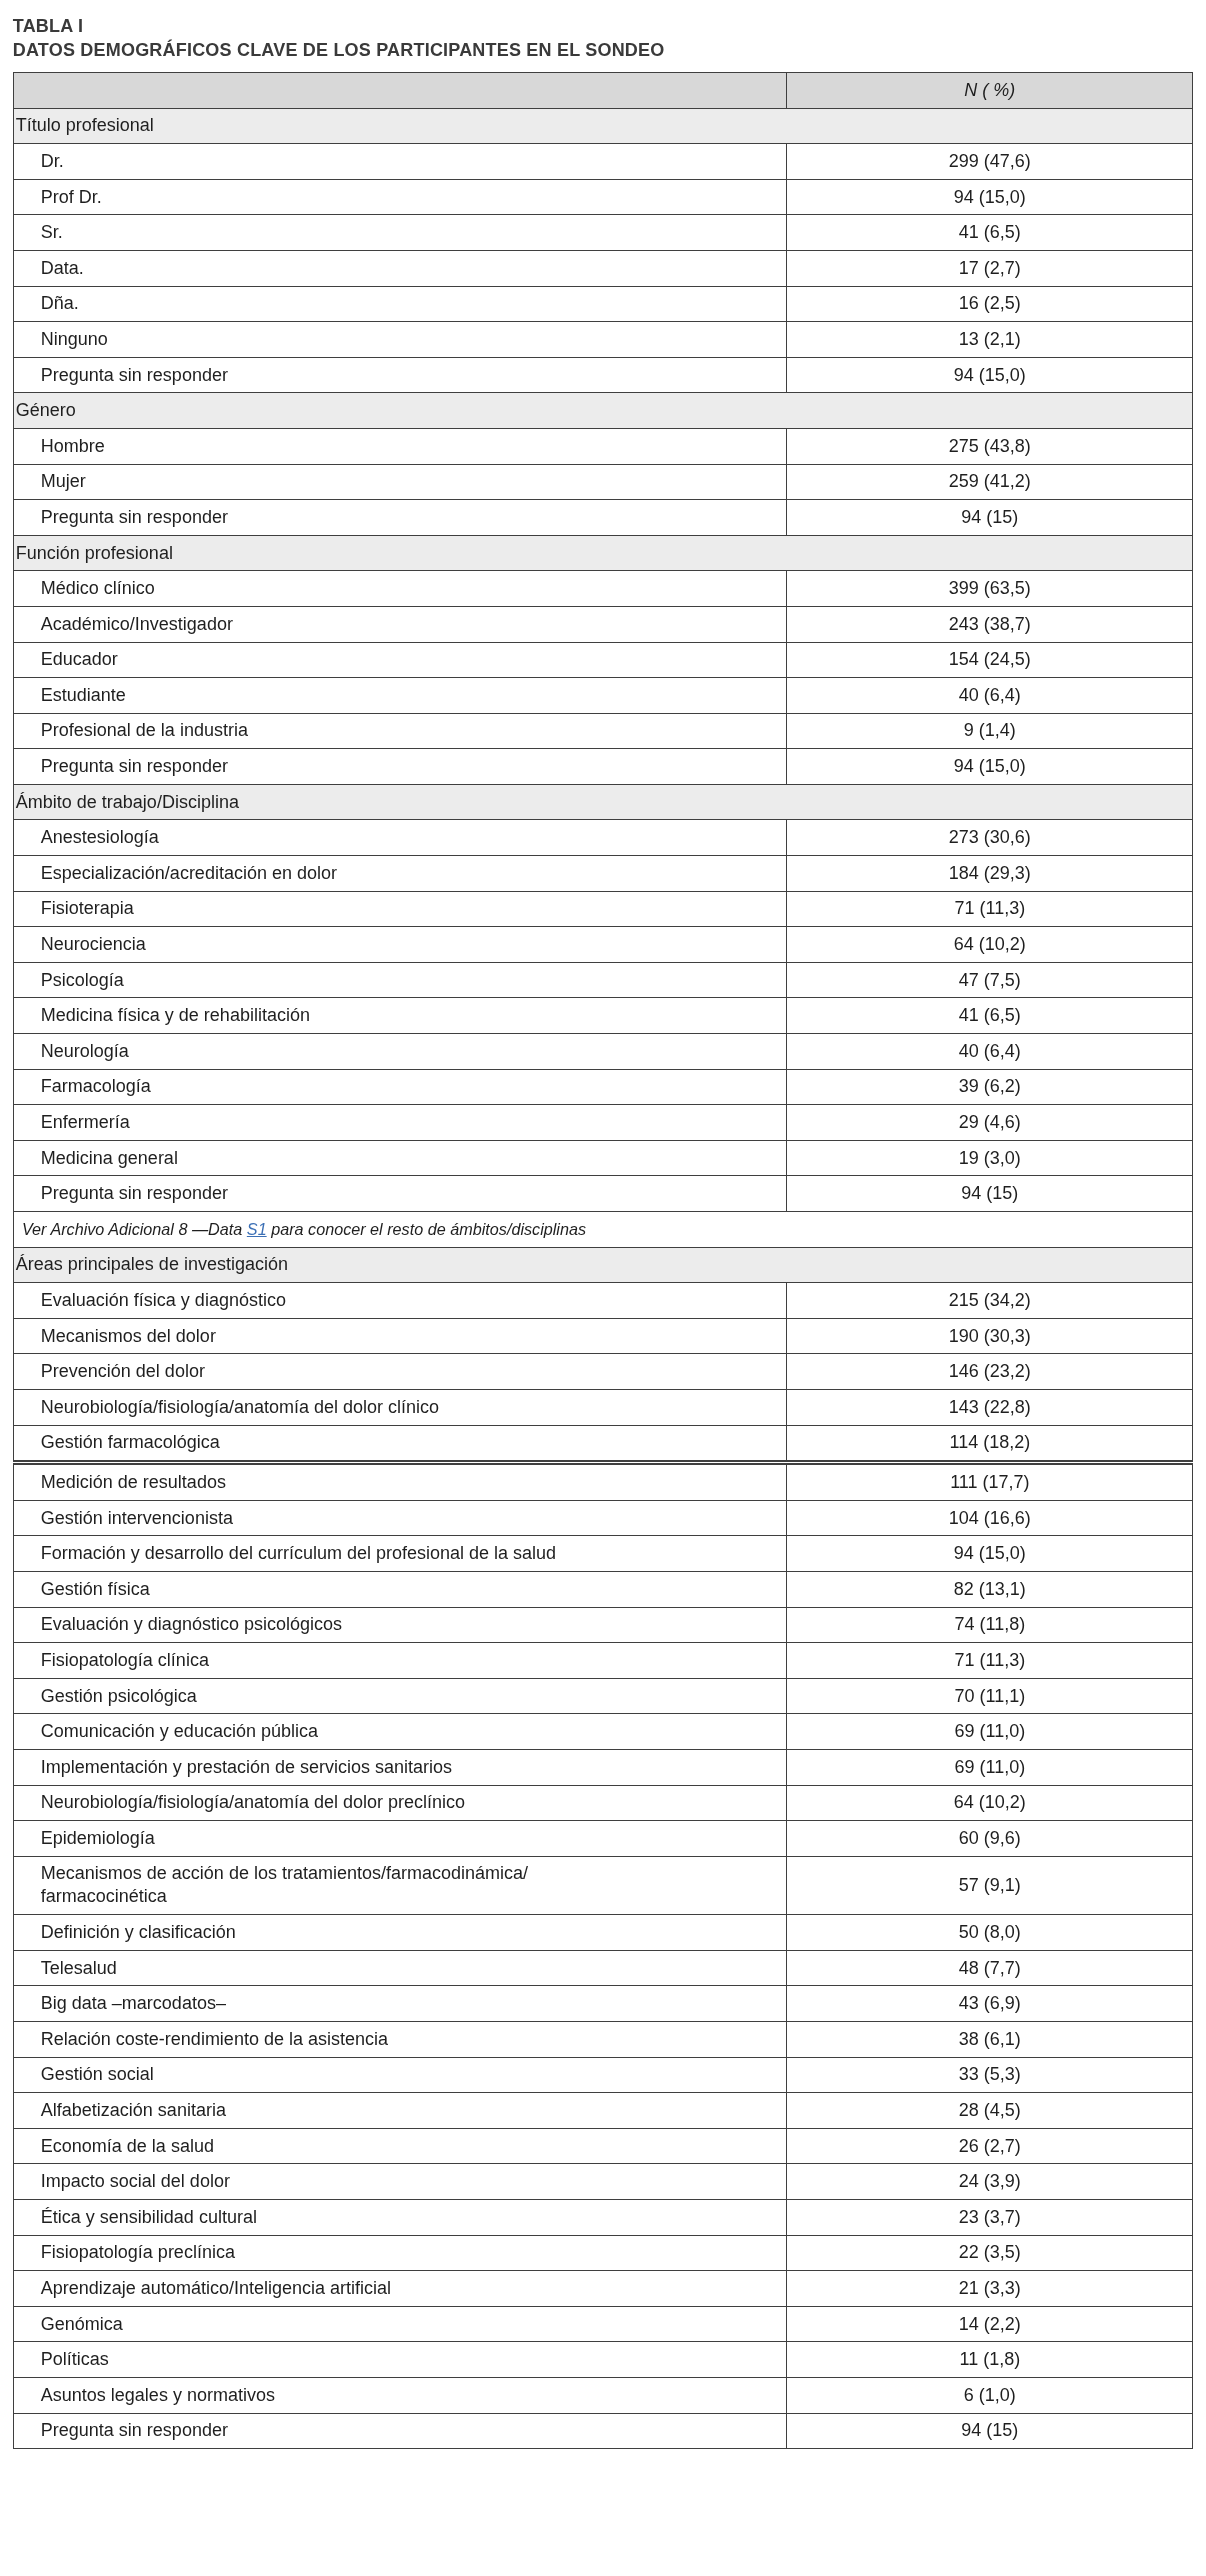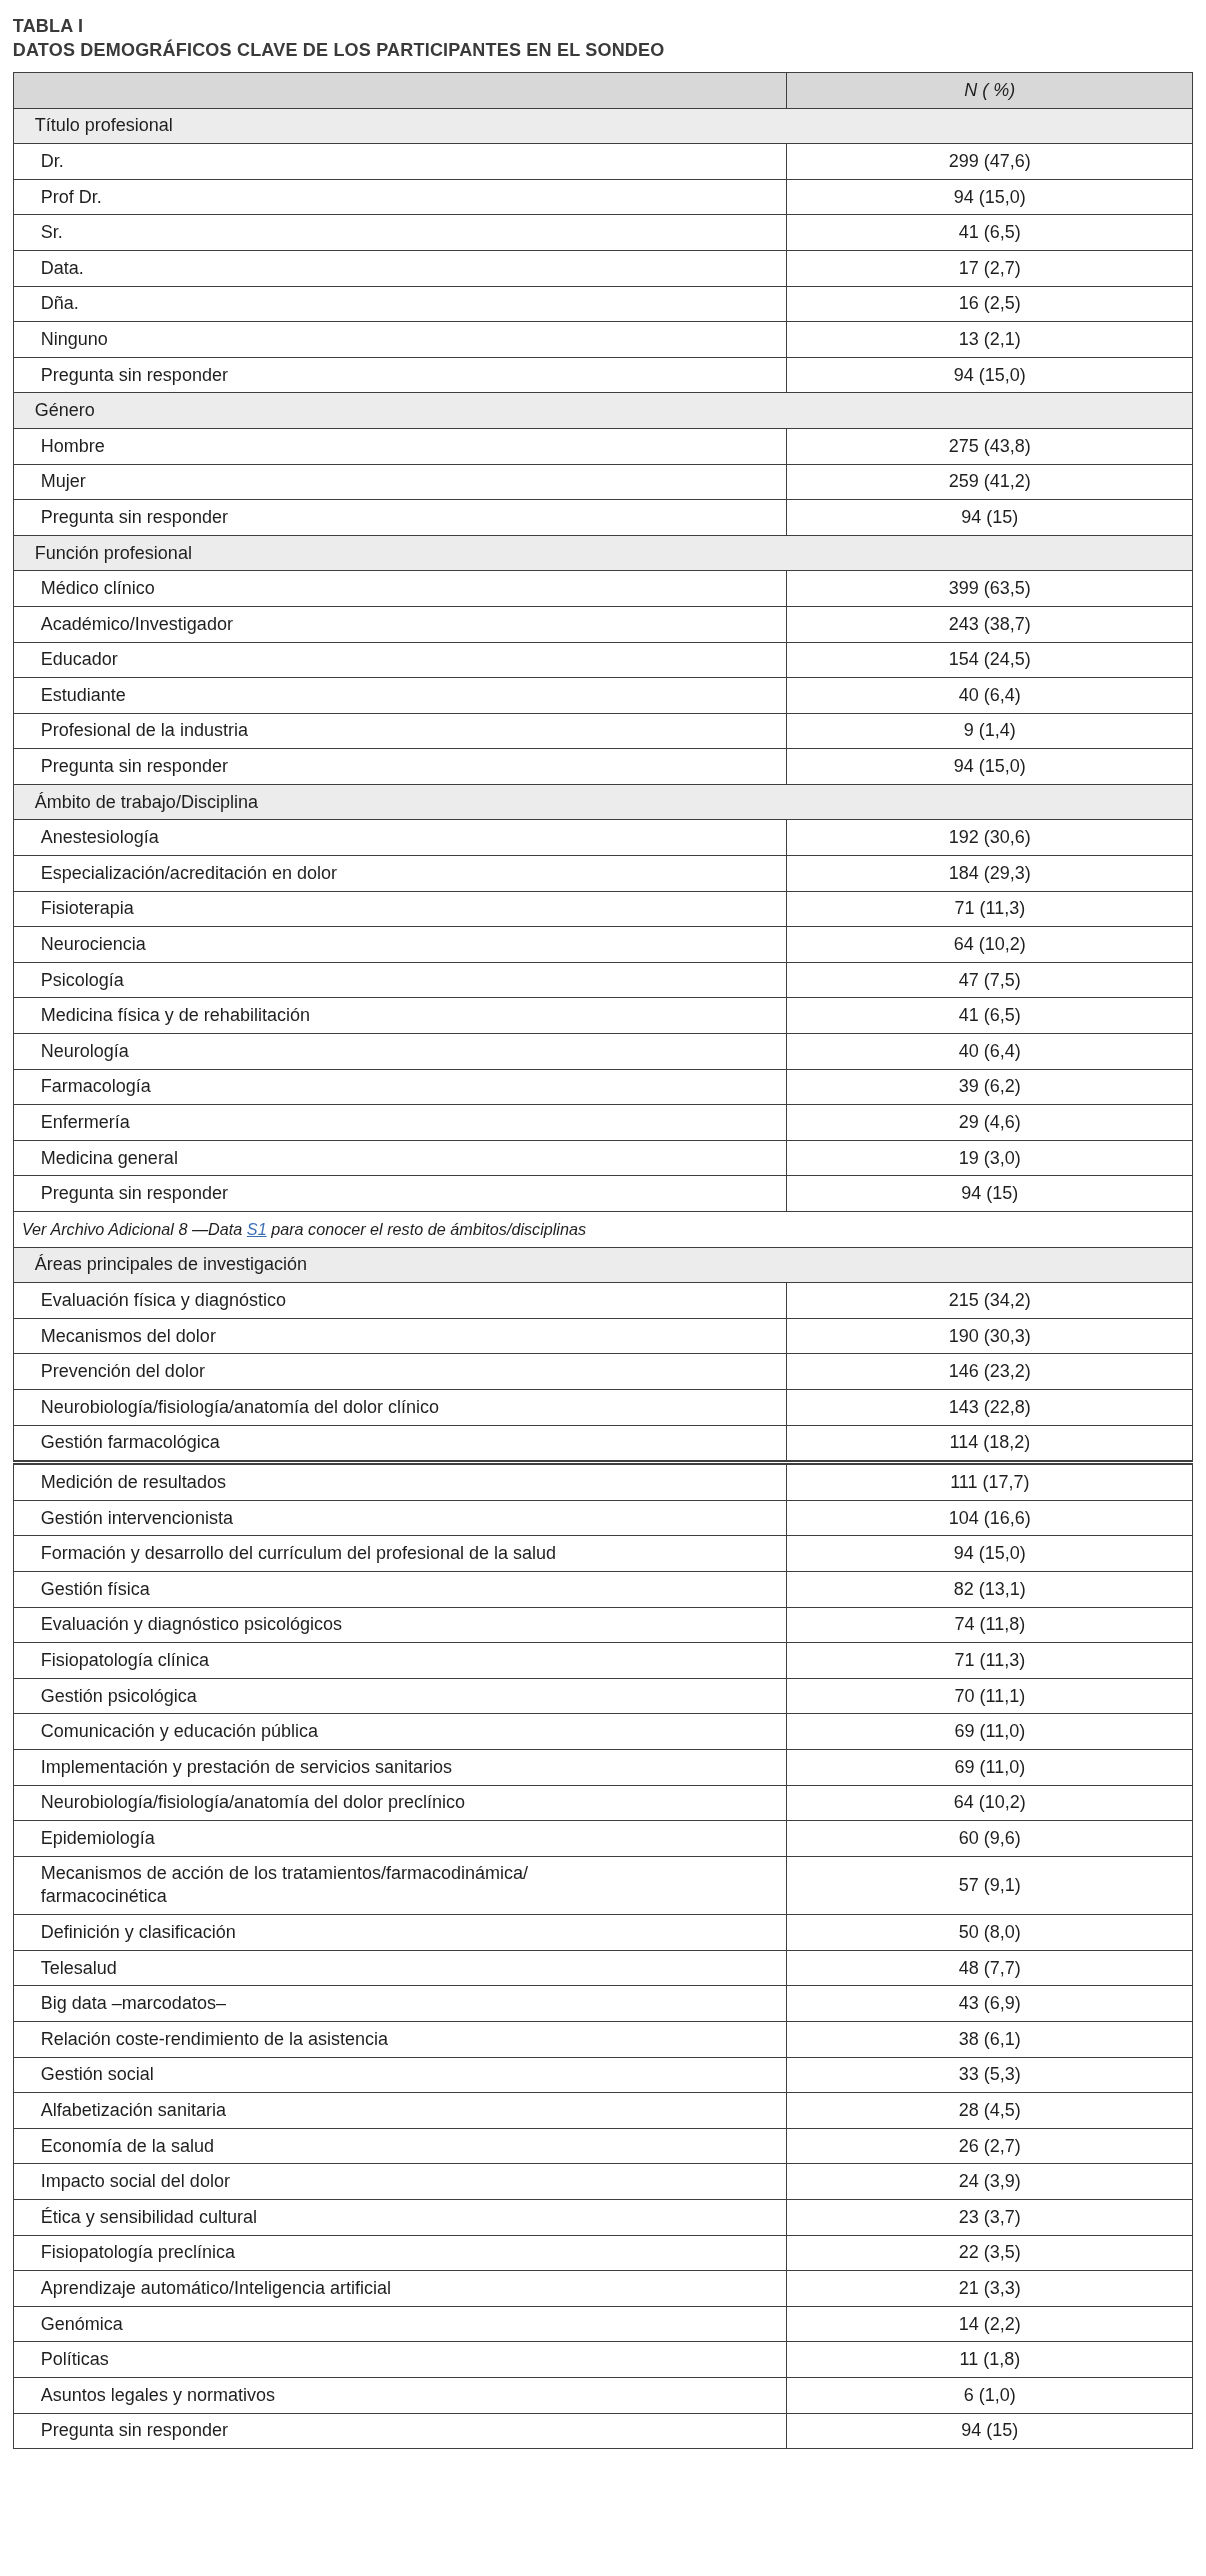--- a/index.html
+++ b/index.html
@@ -37,21 +37,21 @@
     overflow: hidden;
   }
   thead th { background: var(--header-bg, #d8d8d8); }
   th.value-header {
     font-style: italic;
     text-align: center;
   }
 
   tr.section-row td {
     background: var(--section-bg, #ececec);
-    padding-left: 21px;
+    padding-left: 2px;
   }
   td.cell-label {
     padding-left: 27px;
     white-space: pre-line;
   }
   td.cell-value { text-align: center; }
 
   tr.break-before td { border-top: 5.2px double var(--border, #3f3f3f); }
 
   tr.note-row td {
@@ -160,21 +160,21 @@
         </tr>
         <tr class="data-row">
           <td class="cell-label">Pregunta sin responder</td>
           <td class="cell-value">94 (15,0)</td>
         </tr>
         <tr class="section-row">
           <td colspan="2">Ámbito de trabajo/Disciplina</td>
         </tr>
         <tr class="data-row">
           <td class="cell-label">Anestesiología</td>
-          <td class="cell-value">192 (30,6)</td>
+          <td class="cell-value">273 (30,6)</td>
         </tr>
         <tr class="data-row">
           <td class="cell-label">Especialización/acreditación en dolor</td>
           <td class="cell-value">184 (29,3)</td>
         </tr>
         <tr class="data-row">
           <td class="cell-label">Fisioterapia</td>
           <td class="cell-value">71 (11,3)</td>
         </tr>
         <tr class="data-row">

